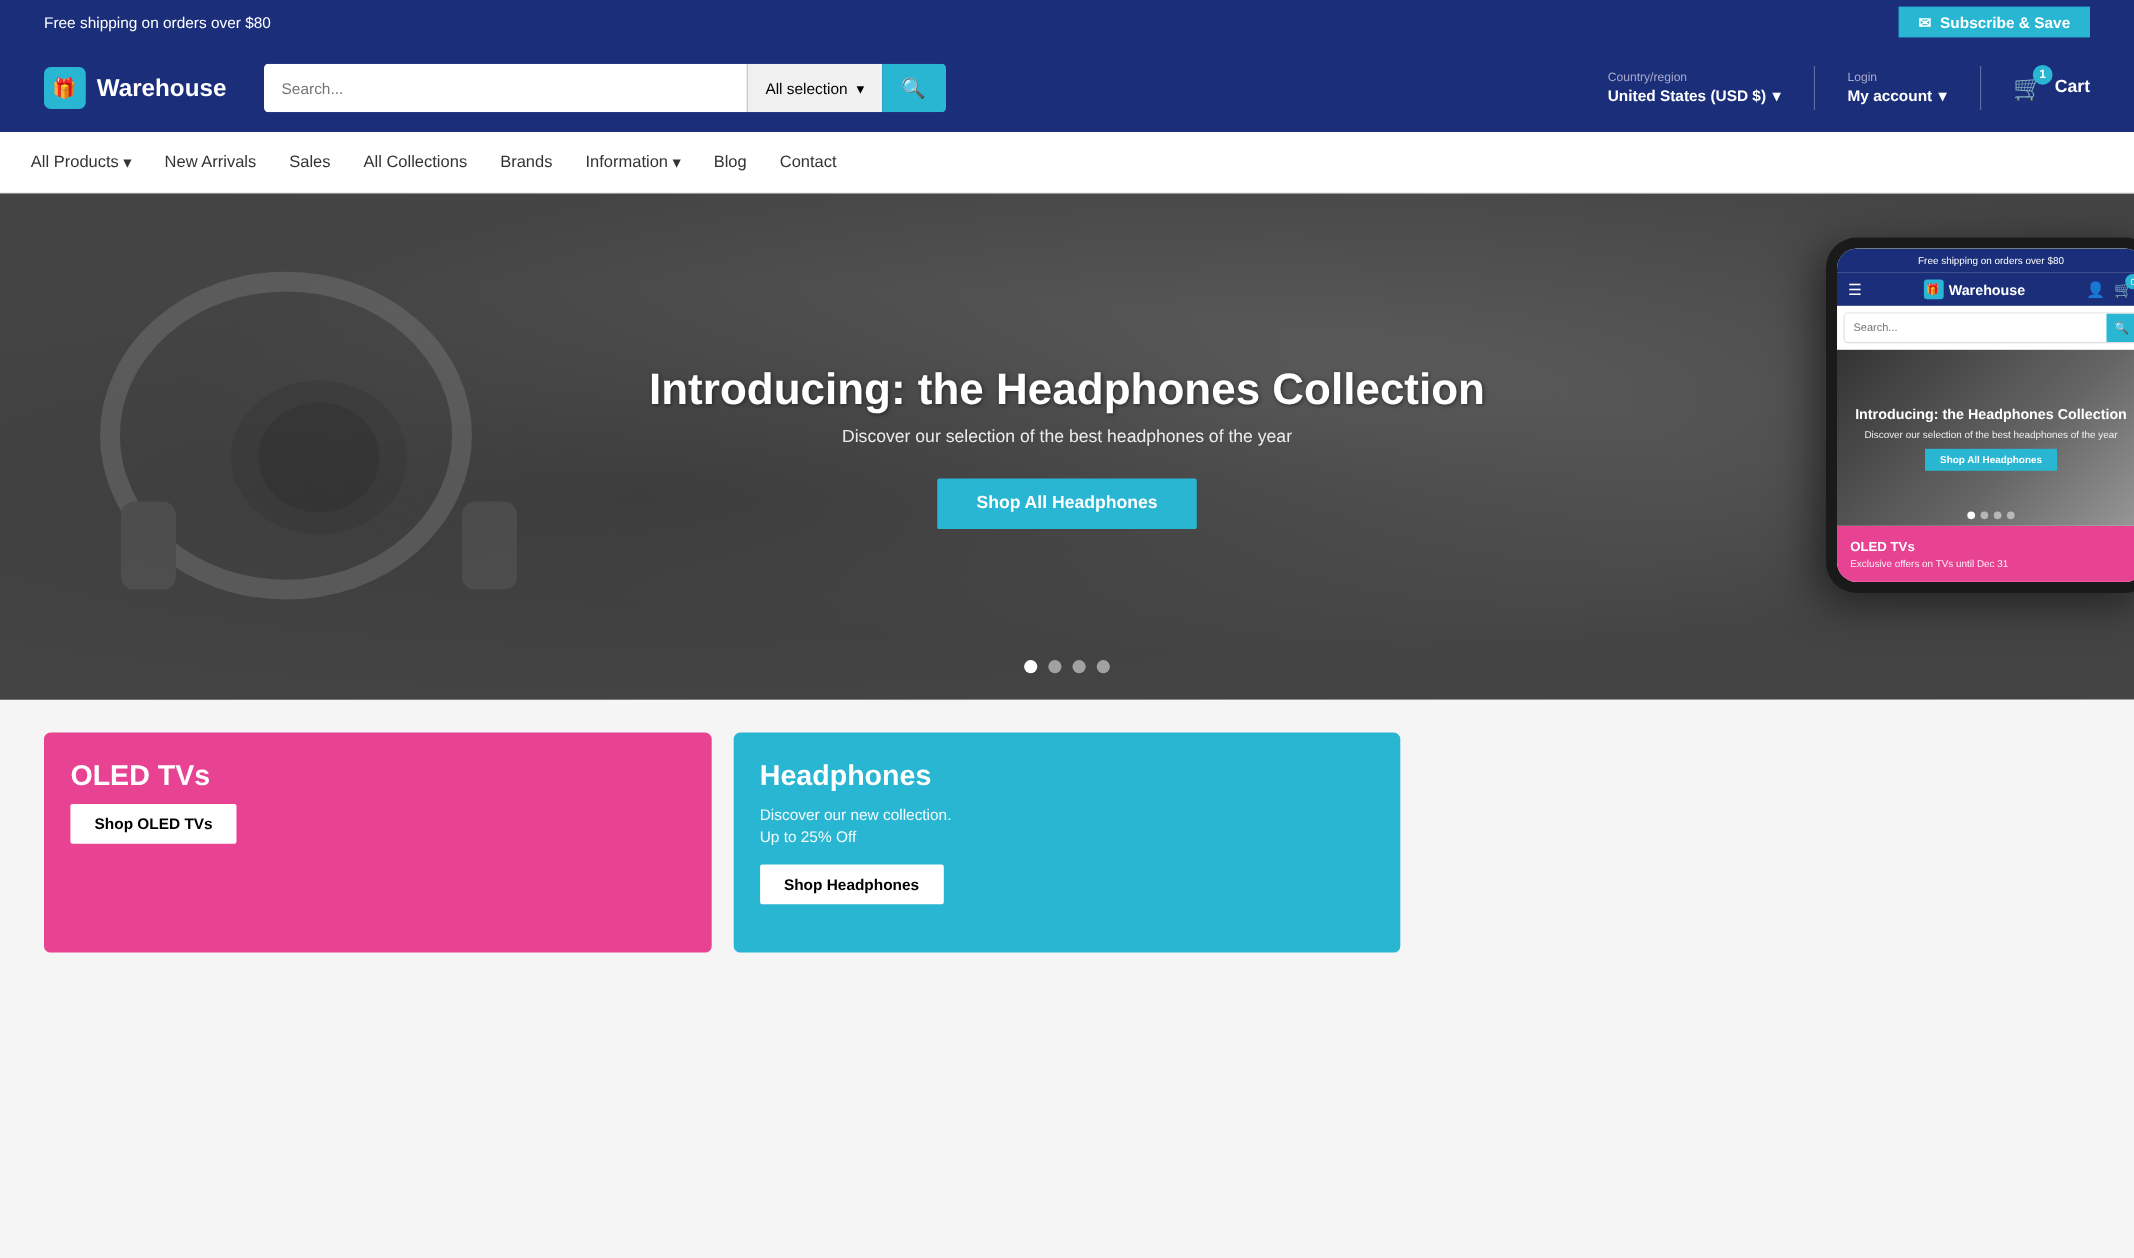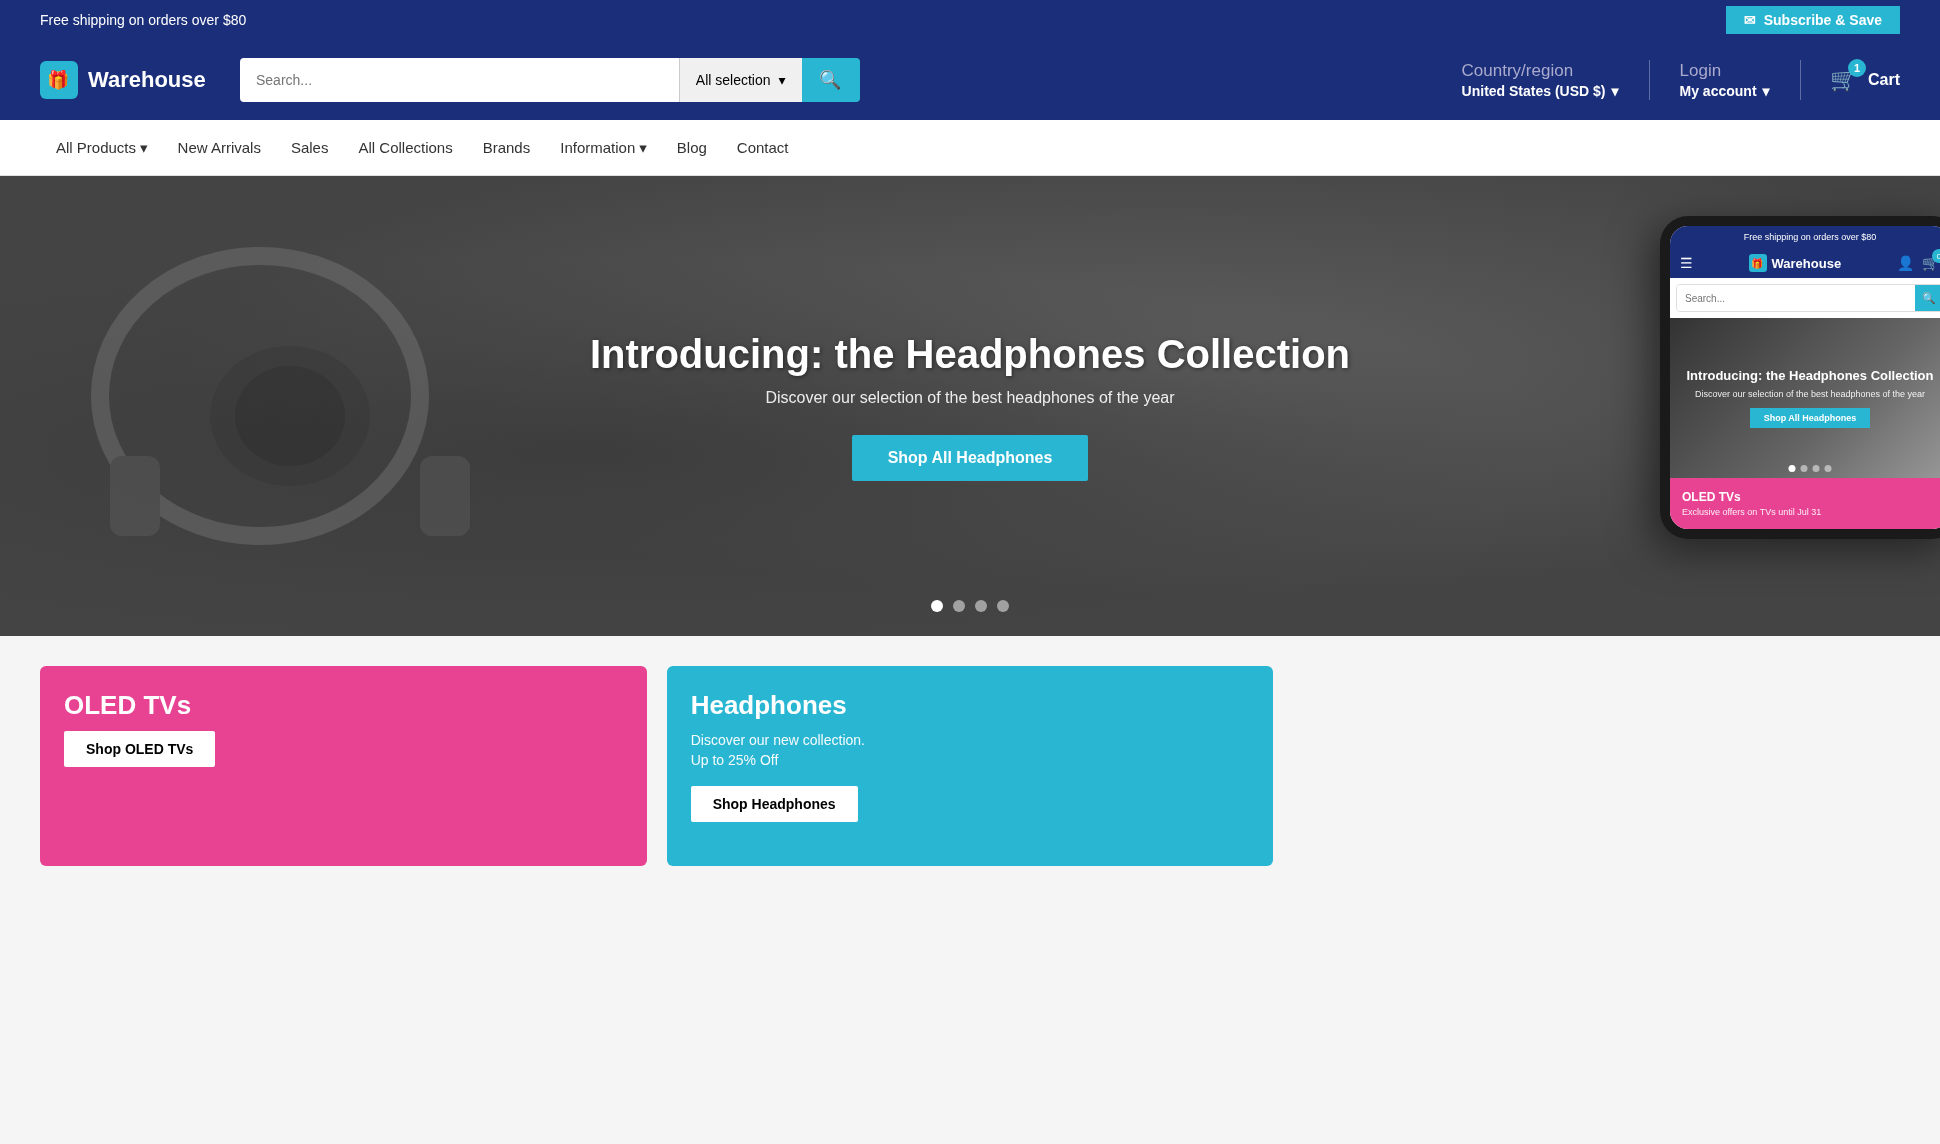--- a/index.html
+++ b/index.html
@@ -103,21 +103,21 @@
       gap: 30px;
       margin-left: auto;
       color: white;
     }
     .header-section {
       display: flex;
       flex-direction: column;
       gap: 2px;
       cursor: pointer;
     }
-    .header-section-label { font-size: 17px; color: #aac; }
+    .header-section-label { font-size: 11px; color: #aac; }
     .header-section-value {
       font-size: 14px;
       font-weight: 600;
       display: flex;
       align-items: center;
       gap: 6px;
       color: white;
     }
     .header-divider { width: 1px; height: 40px; background: rgba(255,255,255,0.3); }
     .cart-area {
@@ -143,21 +143,21 @@
       justify-content: center;
       font-weight: 700;
     }
     .cart-label { font-size: 16px; font-weight: 700; }
 
     
     .nav {
       background: white;
       display: flex;
       align-items: center;
-      padding: 0 56px;
+      padding: 0 28px;
       height: 56px;
       border-bottom: 1px solid #e0e0e0;
       gap: 30px;
     }
     .nav-item {
       font-size: 15px;
       color: #333;
       cursor: pointer;
       display: flex;
       align-items: center;
@@ -529,21 +529,21 @@
         </div>
         <div class="phone-dots">
           <div class="phone-dot active"></div>
           <div class="phone-dot"></div>
           <div class="phone-dot"></div>
           <div class="phone-dot"></div>
         </div>
       </div>
       <div class="phone-card">
         <div class="phone-card-title">OLED TVs</div>
-        <div class="phone-card-sub">Exclusive offers on TVs until Jul 31</div>
+        <div class="phone-card-sub">Exclusive offers on TVs until Dec 31</div>
       </div>
     </div>
   </div>
 </div>
 
 <div class="products-section">
   <div class="product-cards">
     <div class="product-card card-pink">
       <div class="product-card-title">OLED TVs</div>
       <button class="product-card-btn">Shop OLED TVs</button>

